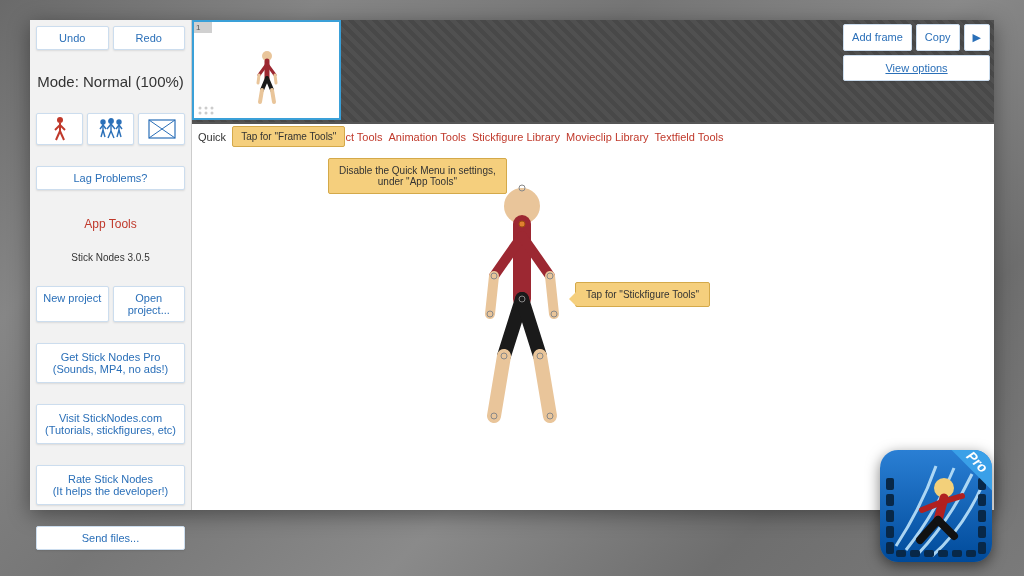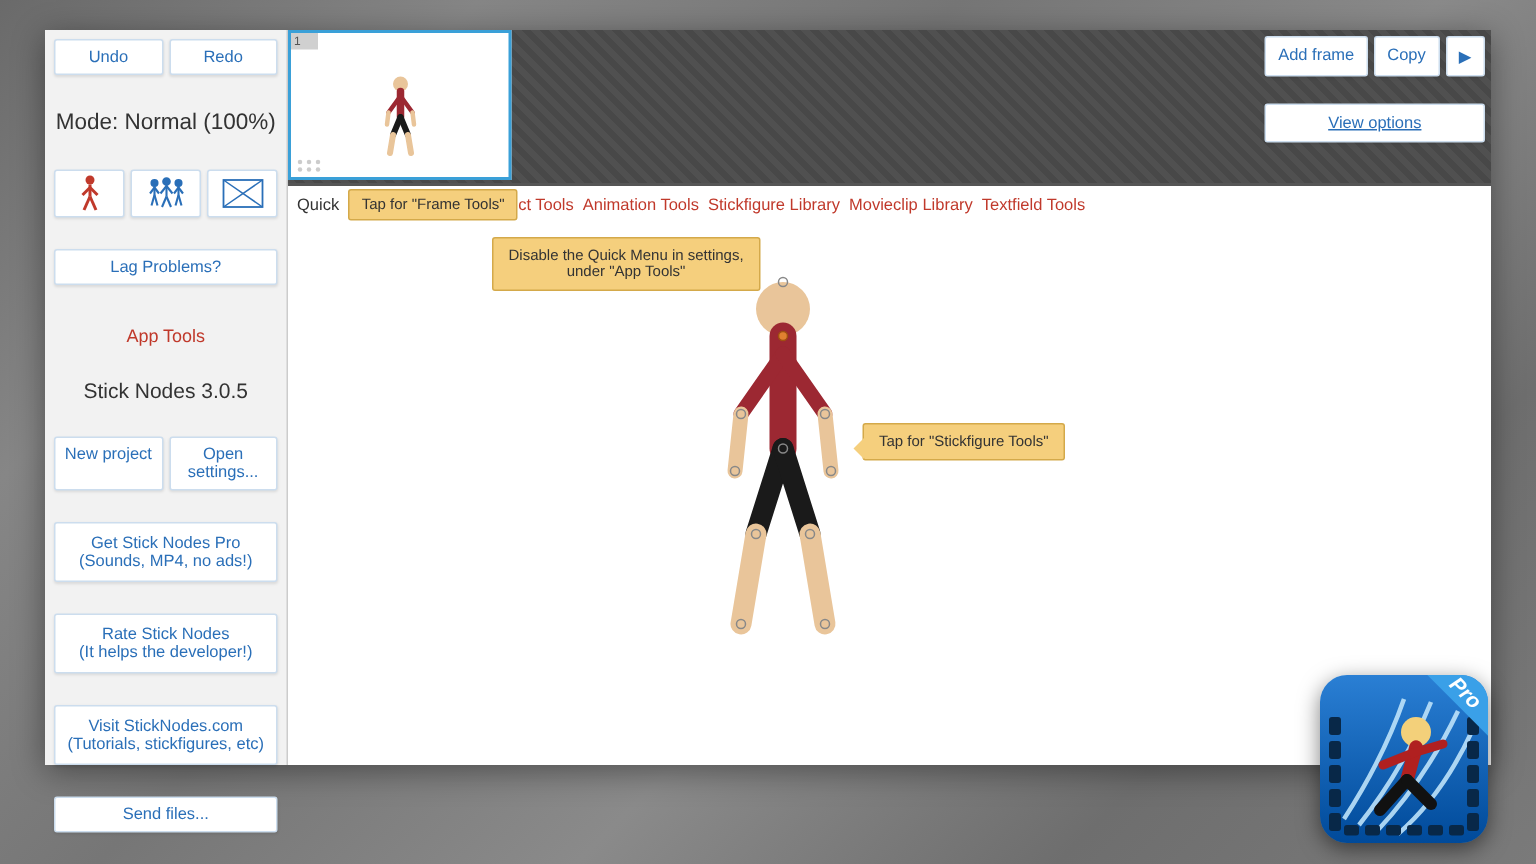--- a/index.html
+++ b/index.html
@@ -37,21 +37,21 @@
   text-align: center;
   cursor: pointer;
   box-shadow: 0 1px 2px rgba(0,0,0,0.1);
 }
 .btn-row { display: flex; gap: 4px; }
 .btn-row .btn { flex: 1; }
 .mode-text { text-align: center; font-size: 15px; color: #333; padding: 2px 0; }
 .icon-row { display: flex; gap: 4px; }
 .icon-row .btn { flex: 1; height: 32px; display: flex; align-items: center; justify-content: center; padding: 2px; }
 .section-title { color: #c0392b; text-align: center; font-size: 12px; margin-top: 6px; font-weight: 500; }
-.version-text { text-align: center; font-size: 14px; color: #333; margin-bottom: 2px; }
+.version-text { text-align: center; font-size: 10px; color: #333; margin-bottom: 2px; }
 .mem-text { text-align: center; font-size: 11px; color: #333; padding: 2px 0; }
 .spacer { flex: 1; }
 
 .main {
   flex: 1;
   background: #555;
   position: relative;
   display: flex;
   flex-direction: column;
 }
@@ -80,21 +80,21 @@
 .frame-stick {
   position: absolute;
   left: 58px; top: 28px;
   width: 30px; height: 55px;
 }
 .frame-controls {
   position: absolute;
   right: 4px; top: 4px;
   display: flex;
   flex-direction: column;
-  gap: 18px;
+  gap: 4px;
 }
 .frame-controls .row { display: flex; gap: 4px; }
 .frame-controls .btn { font-size: 11px; padding: 6px 8px; }
 .view-opt { width: 100%; text-decoration: underline; }
 
 .canvas-area {
   flex: 1;
   background: #fff;
   position: relative;
   margin: 2px 0 0 0;
@@ -238,28 +238,28 @@
           <line x1="27" y1="1" x2="1" y2="19" stroke="#2a6fb8" stroke-width="1"></line>
         </svg>
       </div>
     </div>
     <div class="btn">Lag Problems?</div>
 
     <div class="section-title">App Tools</div>
     <div class="version-text">Stick Nodes 3.0.5</div>
     <div class="btn-row">
       <div class="btn">New project</div>
-      <div class="btn">Open settings...</div>
+      <div class="btn">Open project...</div>
     </div>
     <div class="btn" style="white-space:pre-line; padding:7px 0;text-align:center;">Get Stick Nodes Pro
 (Sounds, MP4, no ads!)</div>
+    <div class="btn" style="white-space:pre-line; padding:7px 4px;">Visit StickNodes.com
+(Tutorials, stickfigures, etc)</div>
     <div class="btn" style="white-space:pre-line; padding:7px 4px;">Rate Stick Nodes
 (It helps the developer!)</div>
-    <div class="btn" style="white-space:pre-line; padding:7px 4px;">Visit StickNodes.com
-(Tutorials, stickfigures, etc)</div>
     <div class="btn">Send files...</div>
 
     <div class="spacer"></div>
     <div class="mem-text">Memory use: 12MB</div>
     <div class="btn-row">
       <div class="btn arrow-btn"><span>↑</span></div>
       <div class="btn arrow-btn"><span>↓</span></div>
     </div>
   </div>
 

